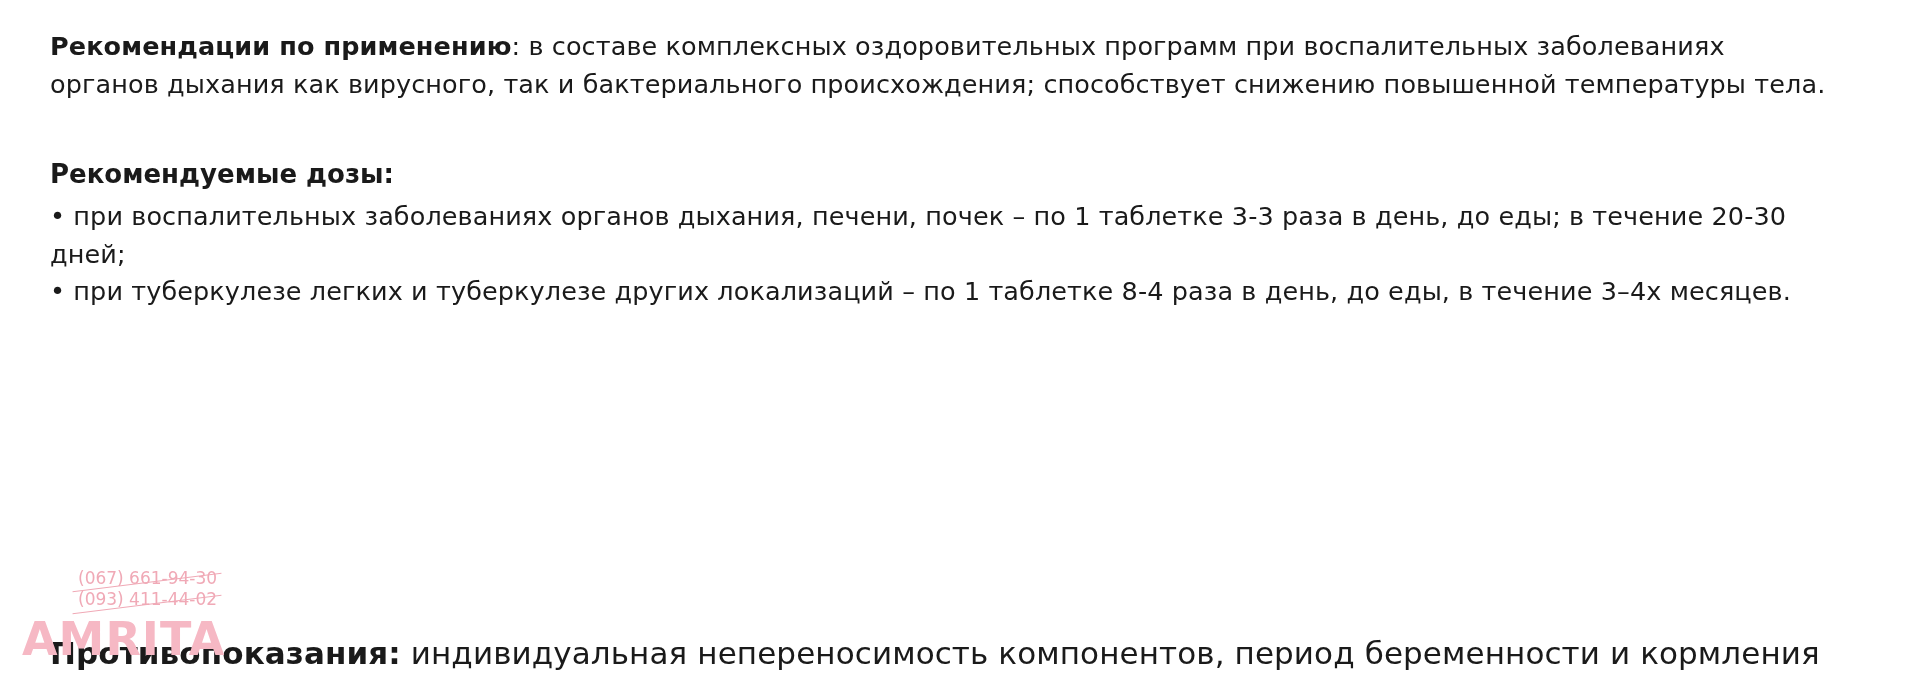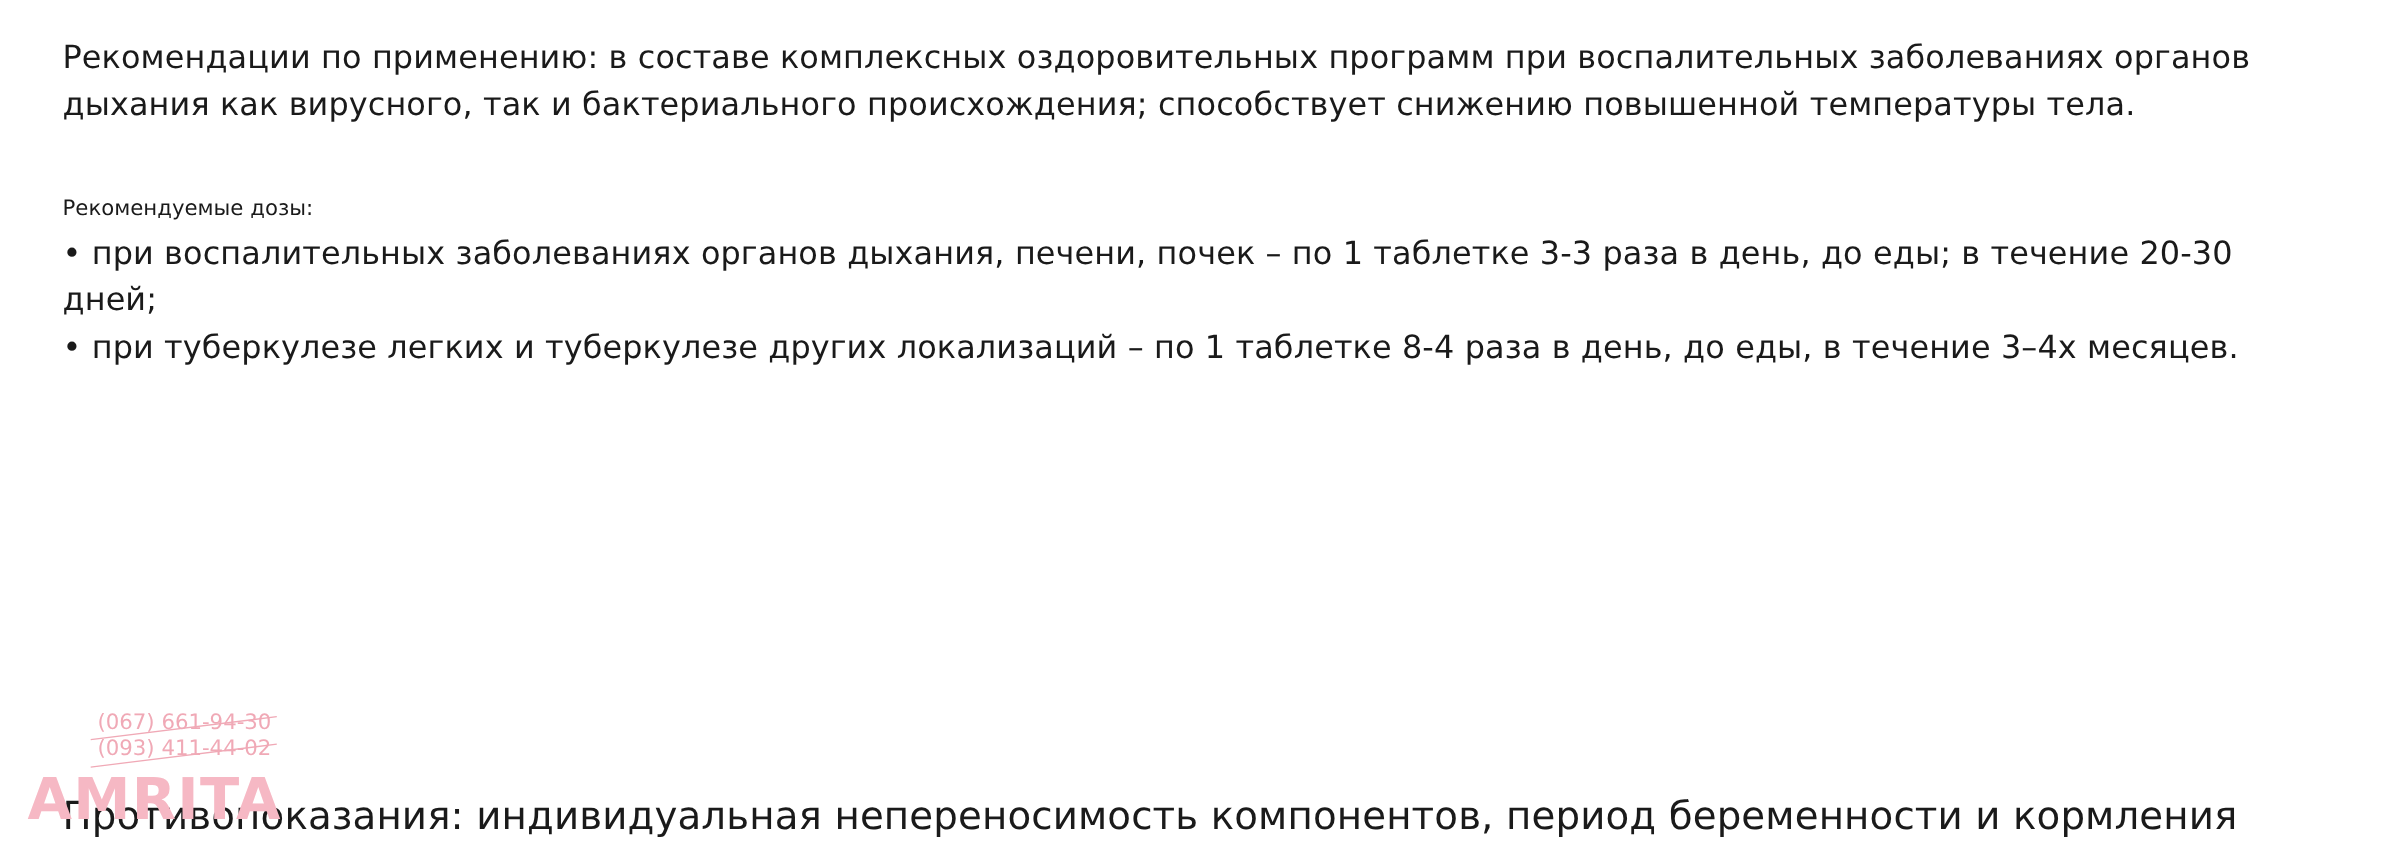--- a/index.html
+++ b/index.html
@@ -28,41 +28,41 @@
     top: 28px;
     width: 1790px;
   }
   .para {
     font-size: 25.5px;
     line-height: 1.48;
     letter-spacing: 0.1px;
     margin: 0;
   }
   .bold {
-    font-weight: normal;
+    font-weight: bold;
   }
   .block-gap-lg {
     height: 52px;
   }
   .list {
     margin: 0;
     padding: 0;
     list-style: none;
   }
   .list li {
     font-size: 25.5px;
     line-height: 1.48;
     letter-spacing: 0.1px;
     margin: 0;
     padding: 0;
     text-indent: 0;
   }
   .doses-title {
-    font-weight: normal;
-    font-size: 17px;
+    font-weight: bold;
+    font-size: 26px;
     line-height: 1.48;
     margin: 0 0 4px 0;
   }
   .contra {
     position: absolute;
     left: 50px;
     top: 600px;
     width: 1790px;
     font-size: 31px;
     line-height: 1.48;

